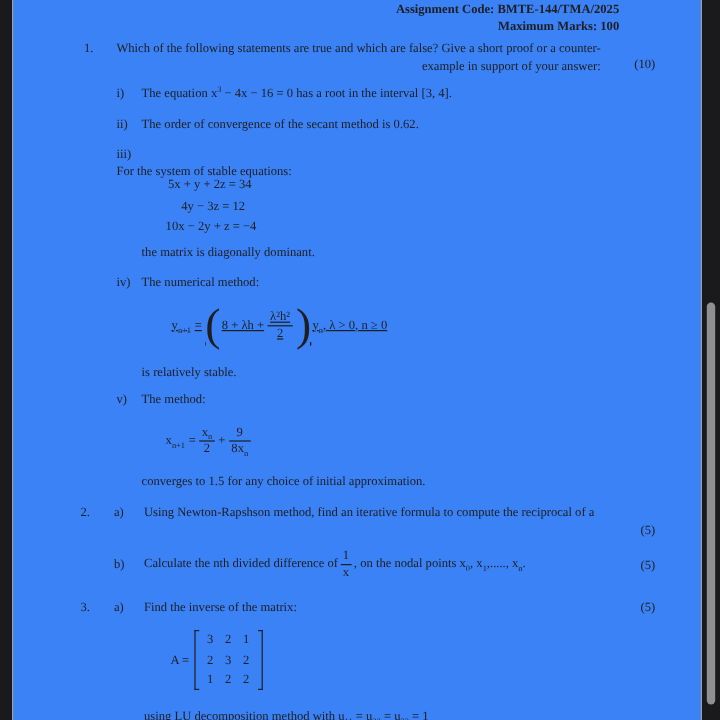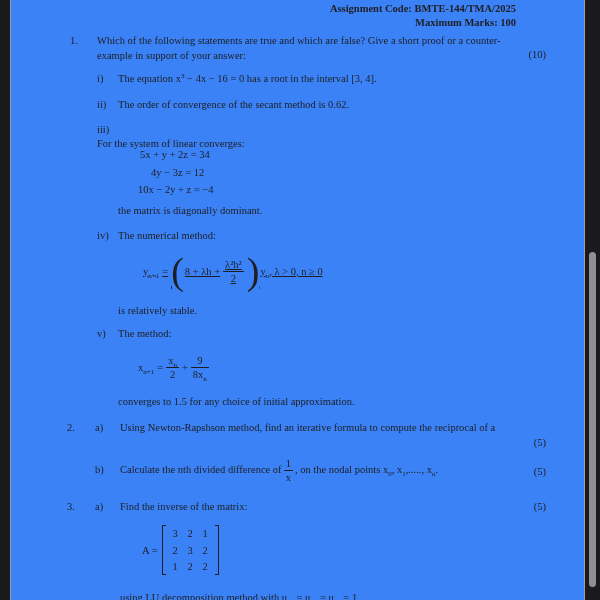--- a/index.html
+++ b/index.html
@@ -13,21 +13,21 @@
     position:absolute;left:10px;top:0;width:575px;height:600px;
     box-sizing:border-box;border-left:1px solid #9f9f9d;border-right:1px solid #9f9f9d;
     background:#fbfbf9;overflow:hidden;
   }
   .hdr{position:absolute;right:68px;top:2px;text-align:right;font-weight:bold;line-height:14px;white-space:nowrap;}
   .row{position:absolute;display:flex;align-items:flex-start;line-height:14px;}
   .qnum{width:27px;flex:none;}
   .qnum2{width:28px;flex:none;}
   .plabel{width:21px;flex:none;}
   .plabel2{width:25px;flex:none;}
-  .lines div{white-space:nowrap;line-height:14.5px;}
+  .lines div{white-space:nowrap;line-height:14.5px;text-align:right;}
   .marks{position:absolute;right:38px;line-height:14px;}
   .cont{position:absolute;left:107px;white-space:nowrap;line-height:14px;}
   .eqs{position:absolute;left:127px;top:146px;}
   .eqs div{white-space:nowrap;line-height:17.5px;}
   .eqs .e1{margin-left:2px;}
   .eqs .e2{margin-left:13px;}
   .eqs .e3{margin-left:0;}
   sub{font-size:7px;line-height:0;}
   sup{font-size:7px;line-height:0;}
   .formula{position:absolute;display:flex;align-items:center;white-space:nowrap;}
@@ -72,21 +72,21 @@
     <div><span>The equation x</span><sup>3</sup><span> − 4x − 16 = 0 has a root in the interval [3, 4].</span></div>
   </div>
 
   <div class="row" style="left:86px;top:98px;">
     <span class="plabel">ii)</span>
     <div>The order of convergence of the secant method is 0.62.</div>
   </div>
 
   <div class="row" style="left:86px;top:123px;flex-direction:column;">
     <span class="plabel">iii)</span>
-    <div>For the system of linear converges:</div>
+    <div>For the system of stable equations:</div>
   </div>
   <div class="eqs">
     <div class="e1">5x + y + 2z = 34</div>
     <div class="e2">4y − 3z = 12</div>
     <div class="e3">10x − 2y + z = −4</div>
   </div>
   <div class="cont" style="top:204px;">the matrix is diagonally dominant.</div>
 
   <div class="row" style="left:86px;top:229px;">
     <span class="plabel">iv)</span>

